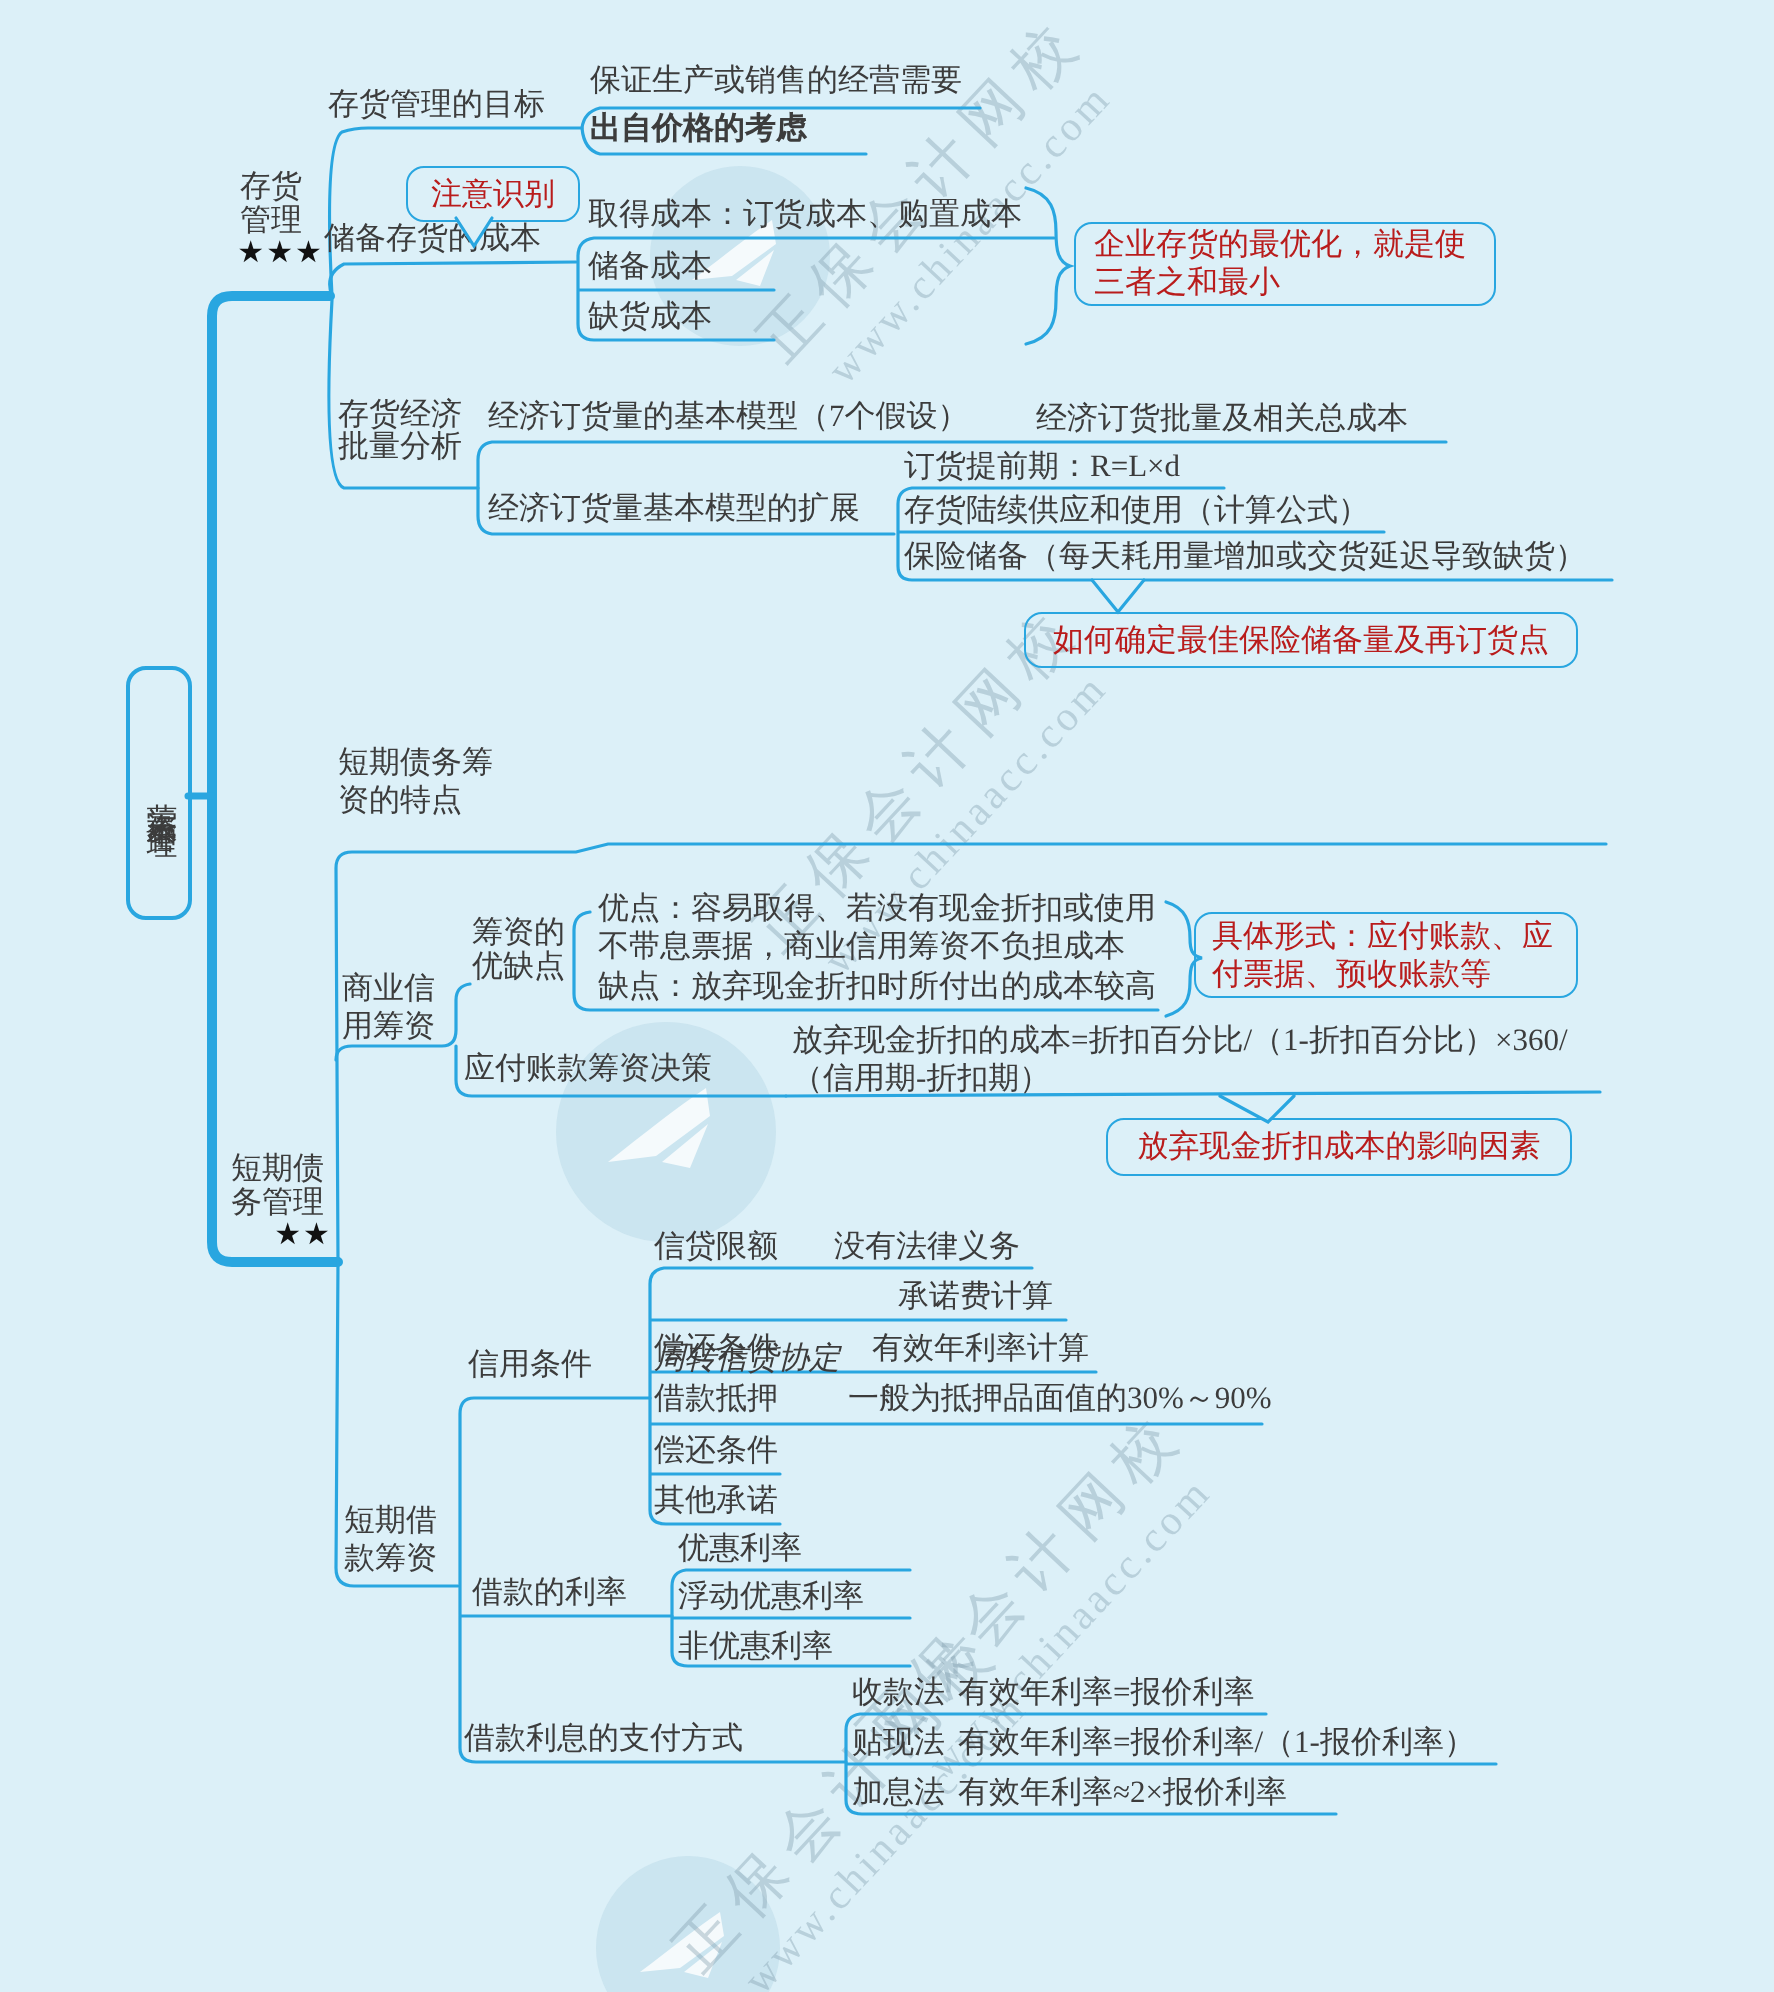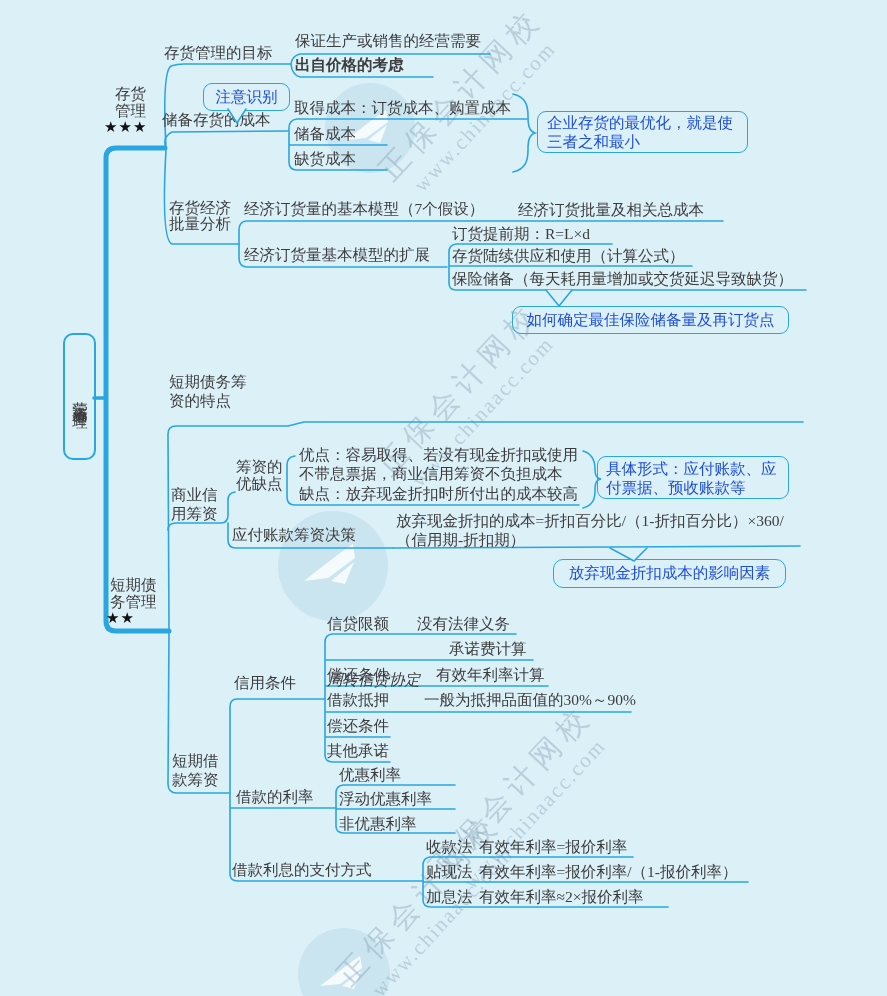--- a/index.html
+++ b/index.html
@@ -6,23 +6,23 @@
   body{width:887px;height:996px;overflow:hidden;background:#dcf0f8;
        font-family:"Liberation Serif","DejaVu Serif",serif;}
   #stage{position:relative;width:887px;height:996px;background:#dcf0f8;}
   svg.layer{position:absolute;left:0;top:0;pointer-events:none;}
   #wm-layer{z-index:0;} #line-layer{z-index:1;} #tail-layer{z-index:3;}
   .t{position:absolute;z-index:2;white-space:nowrap;font-size:15.5px;
      color:#3c3c3c;line-height:1.15;}
   .w{white-space:normal;}
   .box{position:absolute;z-index:2;border:1.6px solid #29a6e0;border-radius:9px;
        box-sizing:border-box;display:flex;align-items:center;justify-content:center;
-       font-size:15.5px;color:#1d4ed8;text-align:left;}
+       font-size:15.5px;color:#b91c1c;text-align:left;}
   .box.center{text-align:center;}
-  .main-label{position:absolute;z-index:2;text-align:left;color:#3c3c3c;}
+  .main-label{position:absolute;z-index:2;text-align:right;color:#3c3c3c;}
   .main-label .nm{margin:0 auto;font-size:15.5px;line-height:1.1;}
   .main-label .stars{font-size:15px;color:#111;letter-spacing:1px;line-height:1.1;}
   #root-box{position:absolute;z-index:2;left:63px;top:333px;width:33px;height:127px;
        border:2px solid #29a6e0;border-radius:10px;box-sizing:border-box;
        display:flex;align-items:center;justify-content:center;}
   #root-box .vt{writing-mode:vertical-rl;font-size:15.5px;letter-spacing:2.5px;color:#3c3c3c;}
   .wm{position:absolute;z-index:0;transform:translate(-50%,-50%) rotate(-47deg);
       text-align:center;color:rgba(126,156,172,0.38);pointer-events:none;}
   .wm .b{font-size:30px;letter-spacing:7px;white-space:nowrap;}
   .wm .u{font-size:21px;letter-spacing:2px;white-space:nowrap;}
@@ -135,21 +135,21 @@
   <div class="t w" style="left:171px;top:485px;width:52px;line-height:19px;">商业信用筹资</div>
   <div class="t w" style="left:236px;top:458px;width:50px;line-height:17px;">筹资的优缺点</div>
   <div class="t w" style="left:299px;top:446px;width:290px;line-height:18.5px;">优点：容易取得、若没有现金折扣或使用不带息票据，商业信用筹资不负担成本</div>
   <div class="t" style="left:299px;top:485px;">缺点：放弃现金折扣时所付出的成本较高</div>
   <div class="box" style="left:597px;top:456px;width:192px;height:43px;padding:2px 8px;line-height:19px;">
     <span class="w">具体形式：应付账款、应付票据、预收账款等</span>
   </div>
 
   <div class="t" style="left:232px;top:526px;">应付账款筹资决策</div>
   <div class="t w" style="left:396px;top:511px;width:388px;line-height:19px;">放弃现金折扣的成本=折扣百分比/（1-折扣百分比）×360/（信用期-折扣期）</div>
-  <div class="box center" style="left:553px;top:559px;width:233px;height:29px;border-radius:10px;">
+  <div class="box center" style="left:553px;top:559px;width:233px;height:29px;">
     <span>放弃现金折扣成本的影响因素</span>
   </div>
 
   <div class="t w" style="left:172px;top:751px;width:52px;line-height:19px;">短期借款筹资</div>
 
   <div class="t" style="left:234px;top:674px;">信用条件</div>
   <div class="t" style="left:327px;top:615px;">信贷限额</div>
   <div class="t" style="left:417px;top:615px;">没有法律义务</div>
   <div class="t" style="left:327px;top:671px;font-style:italic;">周转信贷协定</div>
   <div class="t" style="left:449px;top:640px;">承诺费计算</div>

